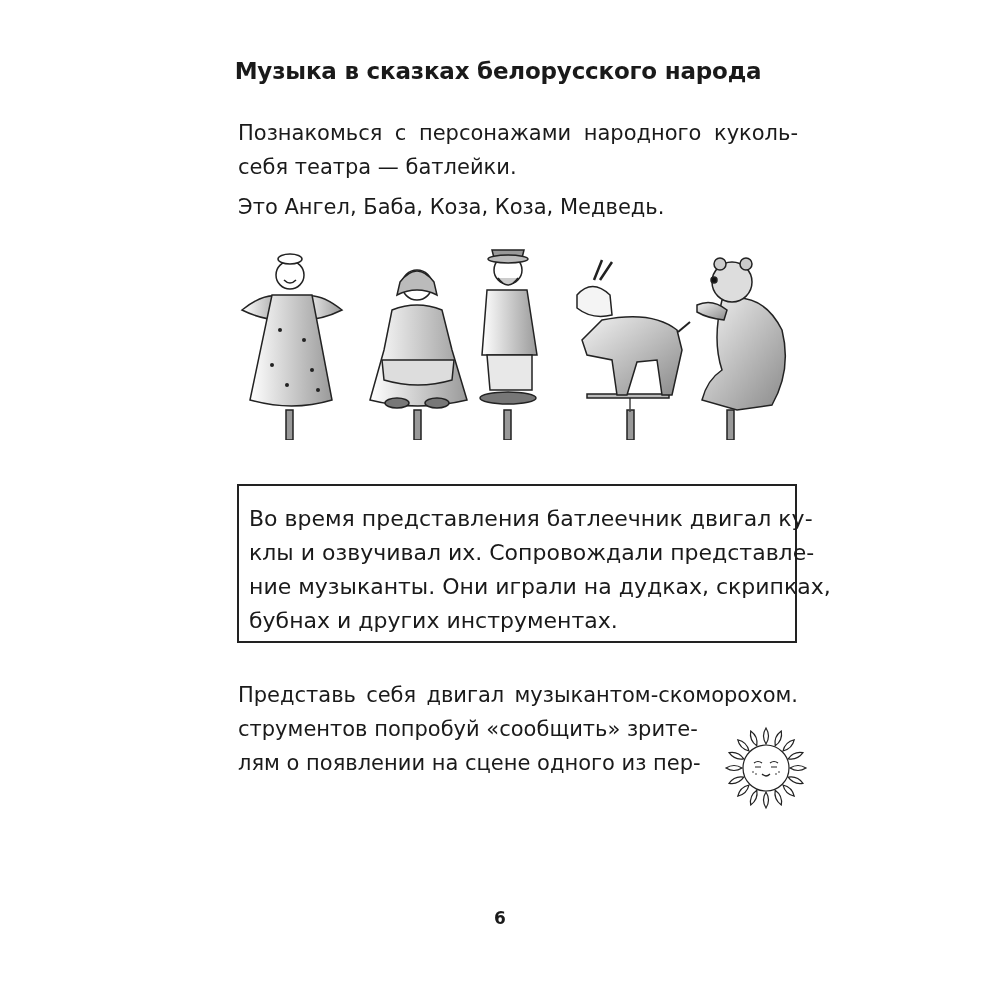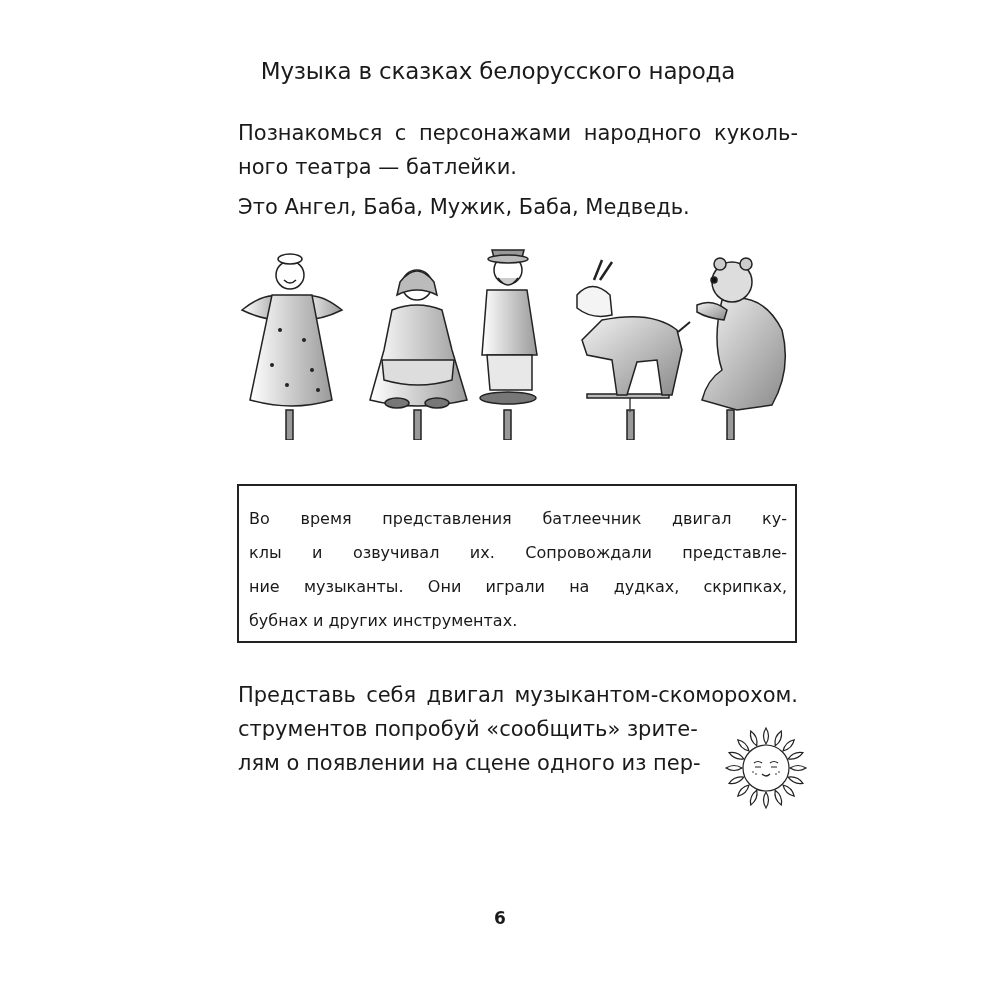--- a/index.html
+++ b/index.html
@@ -1,47 +1,47 @@
 <!DOCTYPE html>
 <html><head>
   <meta charset="utf-8">
   <style>
     html, body { margin: 0; padding: 0; background: #ffffff; }
     body { width: 1000px; height: 1000px; position: relative; overflow: hidden;
            font-family: "DejaVu Sans", "Liberation Sans", sans-serif; color: #1a1a1a; }
     .title { position: absolute; left: 0; width: 996px; top: 58px; text-align: center;
-             font-weight: normal; font-size: 23px; letter-spacing: -0.2px; }
+             font-weight: bold; font-size: 23px; letter-spacing: -0.2px; }
     .para { position: absolute; left: 238px; width: 560px; font-size: 21px; line-height: 34px; }
     .line { display: block; white-space: nowrap; }
     .justify { text-align: justify; text-align-last: justify; }
     .p1 { top: 116px; }
     .p2 { top: 190px; }
     .figures { position: absolute; left: 232px; top: 240px; width: 580px; height: 200px; }
     .info-box { position: absolute; left: 237px; top: 484px; width: 556px; height: 155px;
                 border: 2px solid #222; }
     .info-box .inner { position: absolute; left: 10px; top: 16px; width: 538px;
-                       font-size: 16px; line-height: 34px; }
+                       font-size: 22px; line-height: 34px; }
     .p3 { top: 678px; }
     .p3 .short { width: 455px; }
     .sun { position: absolute; left: 720px; top: 722px; width: 92px; height: 92px; }
     .page-num { position: absolute; left: 0; width: 1000px; top: 908px; text-align: center;
                 font-weight: bold; font-size: 17px; }
   </style>
 </head>
 <body>
 
 <div class="title">Музыка в сказках белорусского народа</div>
 
 <div class="para p1">
   <span class="line justify">Познакомься с персонажами народного куколь-</span>
-  <span class="line">ного театра — батлейки.</span>
+  <span class="line">себя театра — батлейки.</span>
 </div>
 
 <div class="para p2">
-  <span class="line">Это Ангел, Баба, Мужик, Баба, Медведь.</span>
+  <span class="line">Это Ангел, Баба, Коза, Коза, Медведь.</span>
 </div>
 
 <svg class="figures" viewBox="0 0 580 200" xmlns="http://www.w3.org/2000/svg">
   <defs>
     <linearGradient id="gr" x1="0" y1="0" x2="1" y2="0">
       <stop offset="0" stop-color="#ffffff"></stop>
       <stop offset="1" stop-color="#9a9a9a"></stop>
     </linearGradient>
     <linearGradient id="gr2" x1="0" y1="0" x2="1" y2="1">
       <stop offset="0" stop-color="#f2f2f2"></stop>

